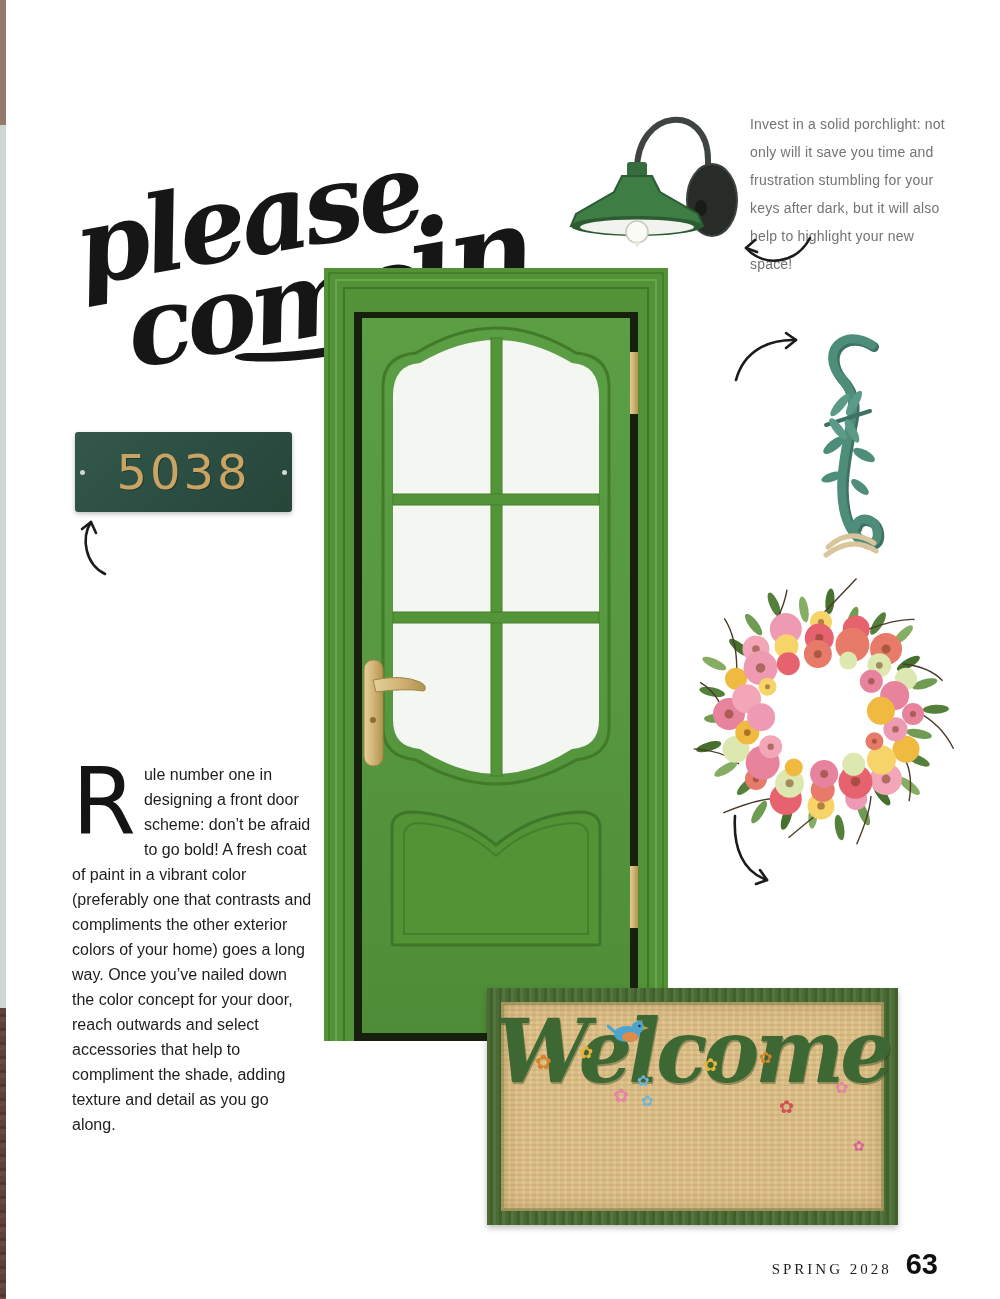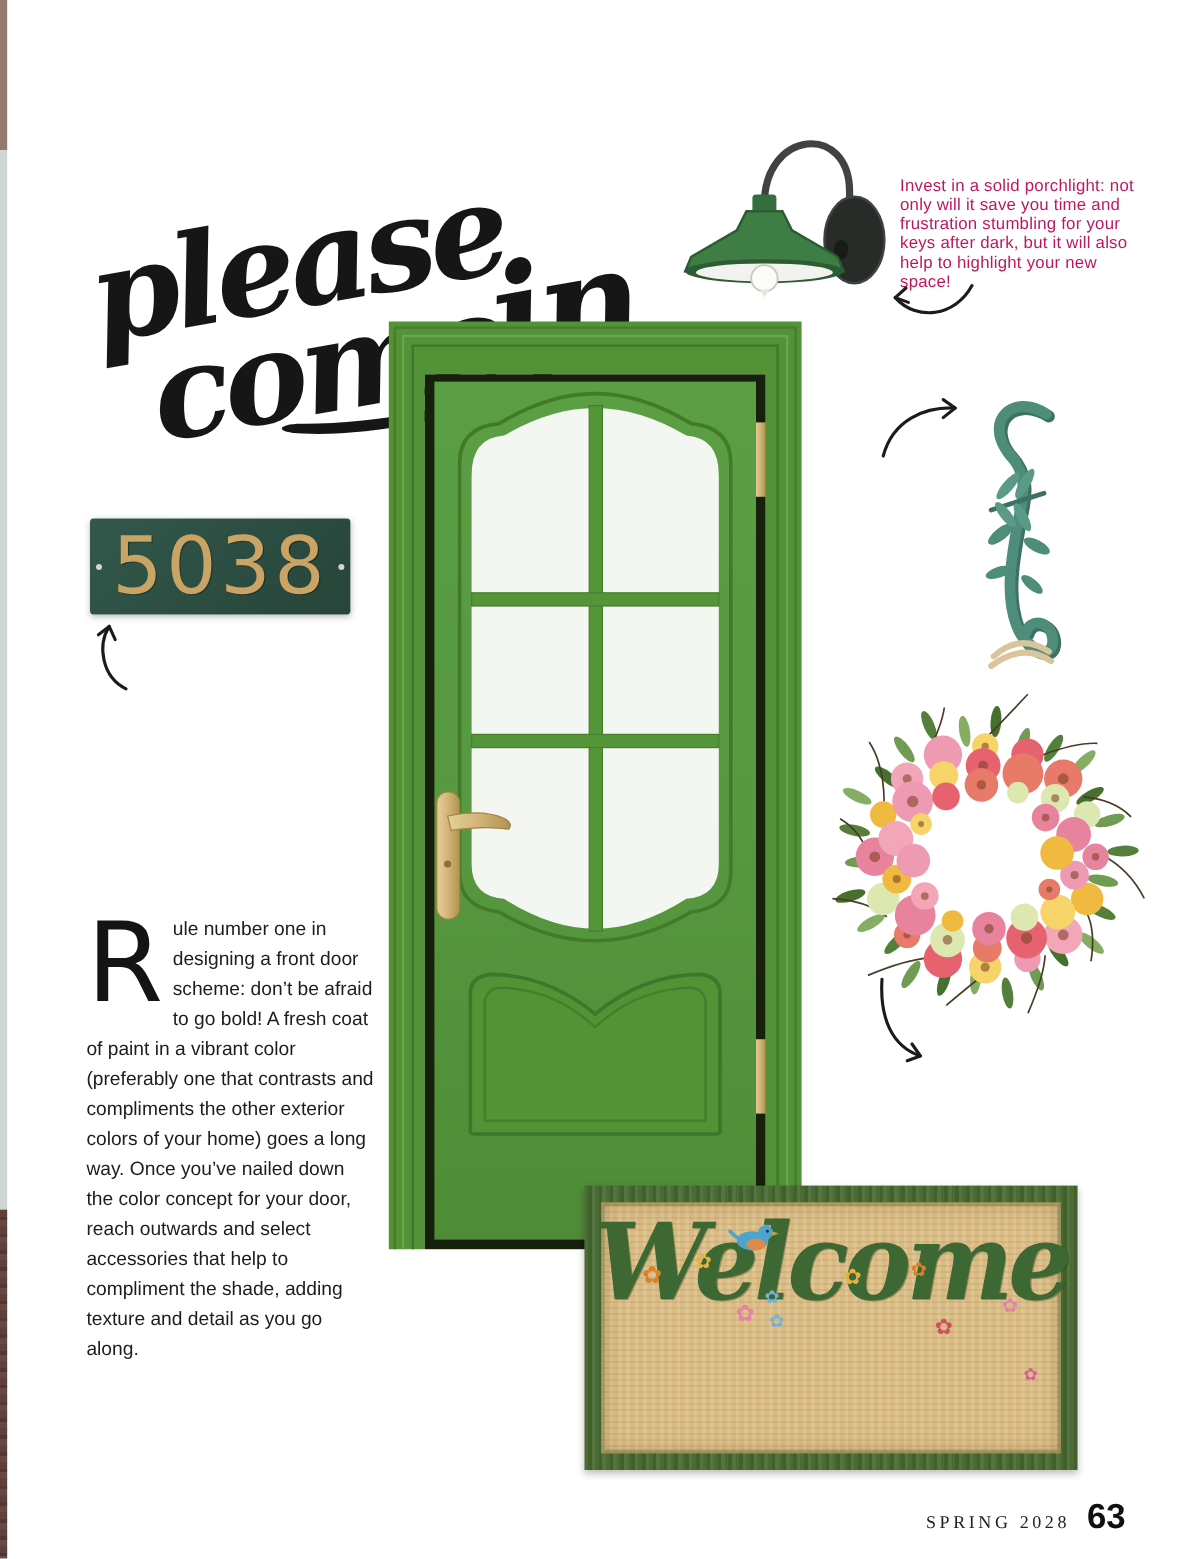--- a/index.html
+++ b/index.html
@@ -13,35 +13,35 @@
   .edge-a { top:0; height:125px; background:#95786e; }
   .edge-b { top:125px; height:883px; background:#d0d6d3; }
   .edge-c { top:1008px; height:291px;
     background:repeating-linear-gradient(180deg,#5f403d 0 6px,#523634 6px 9px,#6a4742 9px 14px); }
 
   
   .title-svg { position:absolute; left:55px; top:100px; overflow:visible; }
   .title-svg text { font-family:"DejaVu Serif", serif; font-style:italic; font-weight:bold; letter-spacing:-5px; }
 
   
-  .caption { position:absolute; color:#be185d; font-size:14px; line-height:16px; letter-spacing:.2px;margin-top:36px; }
+  .caption { position:absolute; color:#737373; font-size:14px; line-height:28px; letter-spacing:.2px; }
   .cap-porchlight { left:750px; top:110px;  width:206px; }
   .cap-plaque     { left:113px; top:549px;  width:196px; }
   .cap-hanger     { left:683px; top:383px;  width:130px; }
   .cap-wreath     { left:773px; top:857px;  width:178px; }
 
   .arrow { position:absolute; overflow:visible; }
   .arrow path { stroke:#1b1b1b; stroke-width:2.6; fill:none; stroke-linecap:round; }
 
   
   .plaque { position:absolute; left:75px; top:432px; width:217px; height:80px;
     background:linear-gradient(135deg,#33584b,#2b4c41 60%,#274539); border-radius:3px;
     display:flex; align-items:center; justify-content:center;
     box-shadow:0 2px 5px rgba(0,0,0,.25); }
-  .plaque-number { font-family:"DejaVu Sans", sans-serif; font-size:66px; line-height:80px;
+  .plaque-number { font-family:"DejaVu Sans", sans-serif; font-size:48px; line-height:80px;
     color:#c9a464; letter-spacing:3px; text-shadow:1px 1px 0 rgba(0,0,0,.3); }
   .screw { position:absolute; width:5px; height:5px; border-radius:50%; background:#cfd8cc; top:38px; }
   .screw-l { left:5px; } .screw-r { right:5px; }
 
   
   .body-copy { position:absolute; left:72px; top:762px; width:240px;
     color:#1d1d1d; font-size:16px; line-height:25px; }
   .drop-cap { float:left; font-family:"DejaVu Sans", sans-serif; font-size:92px; line-height:74px;
     padding:4px 8px 0 0; color:#141414; }
 

